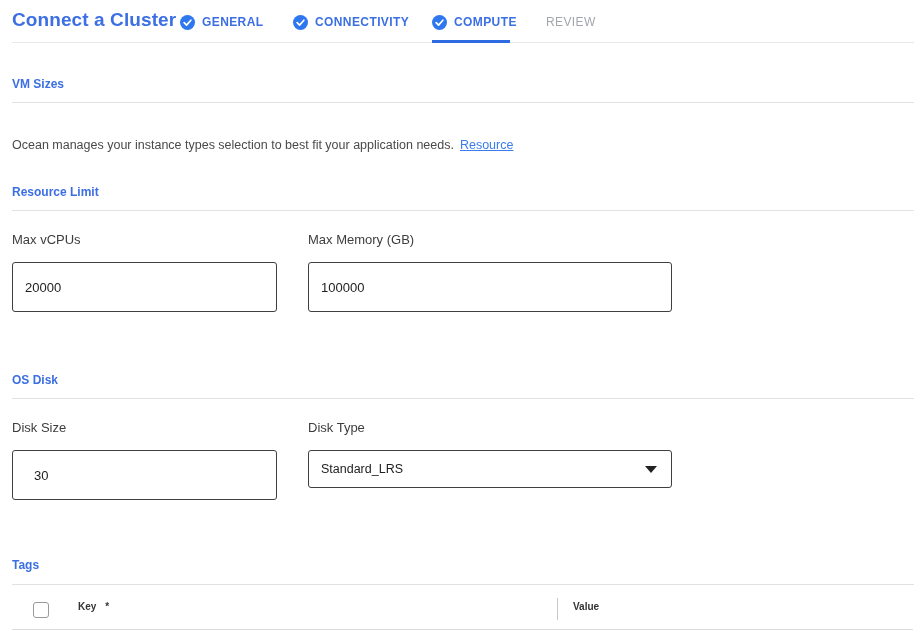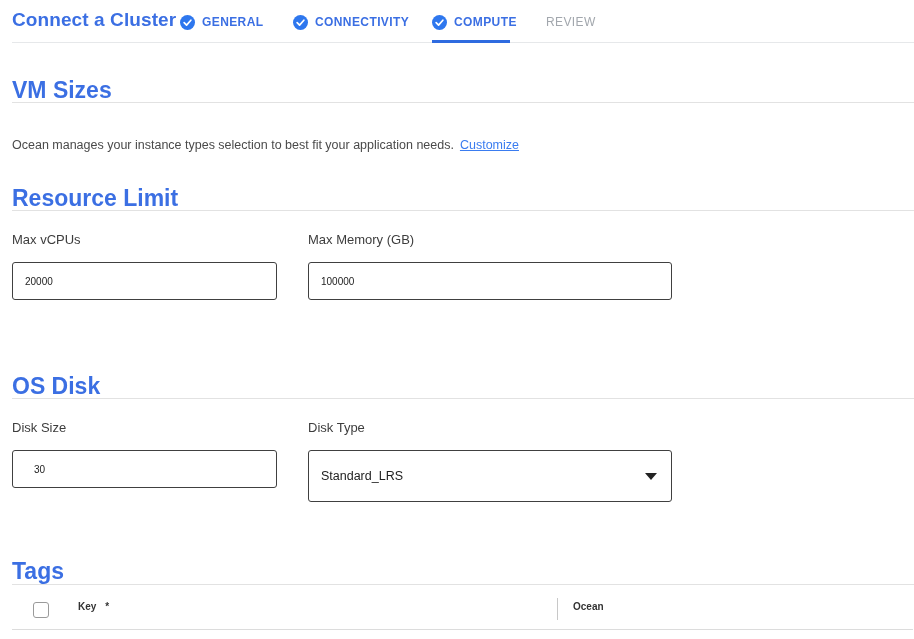--- a/index.html
+++ b/index.html
@@ -55,21 +55,21 @@
     position: absolute;
     left: 432px; top: 40px;
     width: 78px; height: 3px;
     background: #2e6be0;
   }
 
   
   .section-heading {
     position: absolute;
     left: 12px;
-    font-size: 23px;
+    font-size: 12px;
     font-weight: 700;
     color: #3b6fe3;
   }
   .divider {
     position: absolute;
     left: 12px; right: 0;
     height: 1px;
     background: #e2e2e2;
   }
 
@@ -88,36 +88,36 @@
   }
 
   
   .field-label {
     position: absolute;
     font-size: 13px;
     color: #3d3d3d;
   }
   .text-input {
     position: absolute;
-    height: 38px;
+    height: 50px;
     border: 1px solid #404040;
     border-radius: 3px;
     background: #ffffff;
     font-family: "Liberation Sans", sans-serif;
-    font-size: 10px;
+    font-size: 13px;
     color: #222222;
     padding: 0 12px;
     outline: none;
   }
   .col-1 { left: 12px;  width: 265px; }
   .col-2 { left: 308px; width: 364px; }
 
   .select-box {
     position: absolute;
-    left: 308px; width: 364px; height: 52px;
+    left: 308px; width: 364px; height: 38px;
     border: 1px solid #404040;
     border-radius: 3px;
     background: #ffffff;
     display: flex;
     align-items: center;
     padding: 0 14px 0 12px;
     cursor: pointer;
   }
   .select-value {
     flex: 1;
@@ -198,21 +198,21 @@
   <div class="tab tab-review">
     <span class="tab-label">REVIEW</span>
   </div>
 
   <div class="header-border"></div>
   <div class="active-tab-underline"></div>
 
   <div class="section-heading" style="top:77px;">VM Sizes</div>
   <div class="divider" style="top:102px;"></div>
   <div class="vm-desc">
-    <span>Ocean manages your instance types selection to best fit your application needs.</span><a class="customize-link">Customize</a>
+    <span>Ocean manages your instance types selection to best fit your application needs.</span><a class="customize-link">Resource</a>
   </div>
 
   <div class="section-heading" style="top:185px;">Resource Limit</div>
   <div class="divider" style="top:210px;"></div>
 
   <div class="field-label" style="left:12px; top:232px;">Max vCPUs</div>
   <div class="field-label" style="left:308px; top:232px;">Max Memory (GB)</div>
   <input class="text-input col-1" style="top: 262px;" type="text" value="20000">
   <input class="text-input col-2" style="top: 262px;" type="text" value="100000">
 
@@ -229,16 +229,16 @@
   </div>
 
   <div class="section-heading" style="top:558px;">Tags</div>
   <div class="divider" style="top:584px;"></div>
 
   <div class="tags-checkbox"></div>
   <div class="tags-col-header tags-key-header">
     <span>Key</span><span class="required-star">*</span>
   </div>
   <div class="tags-col-separator"></div>
-  <div class="tags-col-header tags-value-header">Ocean</div>
+  <div class="tags-col-header tags-value-header">Value</div>
   <div class="tags-bottom-border"></div>
 
 </div>
 
 </body></html>

